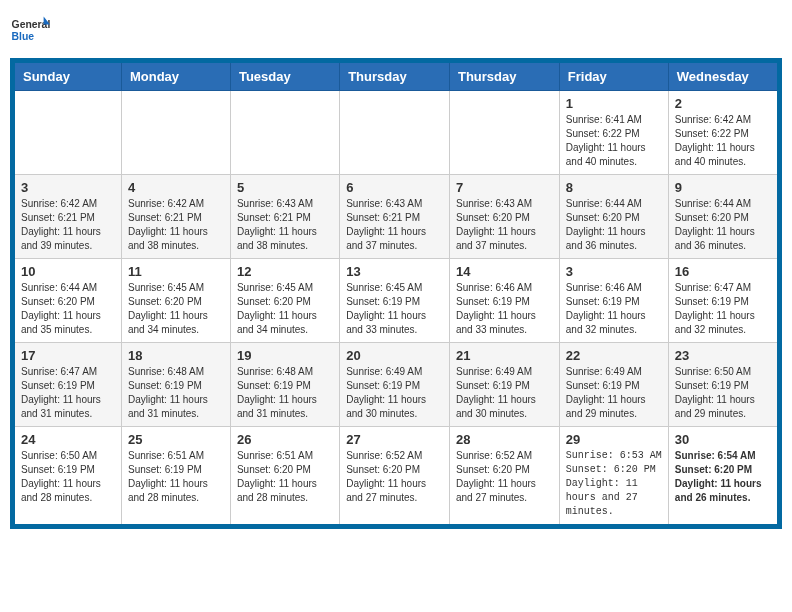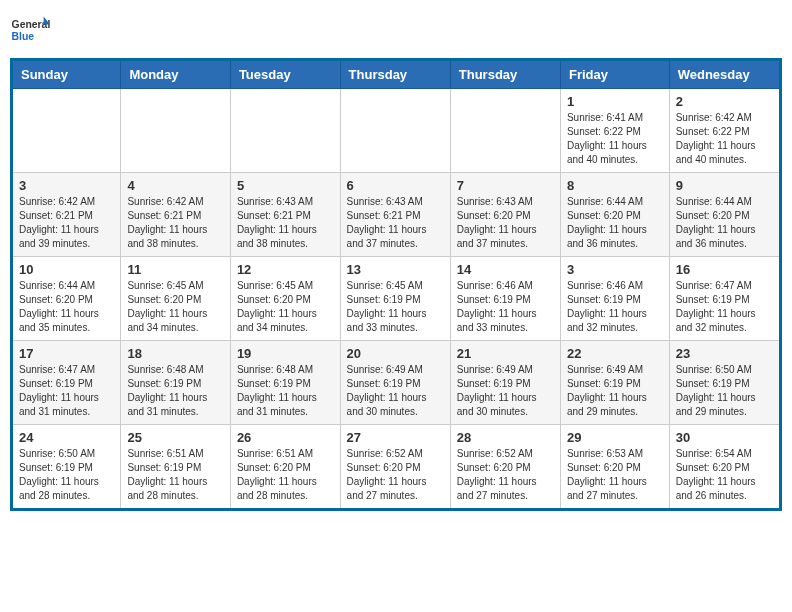--- a/index.html
+++ b/index.html
@@ -33,21 +33,21 @@
       font-weight: normal;
       color: #222;
     }
     .location-title {
       font-size: 16px;
       color: #444;
     }
     .calendar {
       width: 100%;
       border-collapse: collapse;
-      border: 3px solid #0369a1;
+      border: 5px solid #0369a1;
     }
     .calendar thead th {
       background-color: #2a6db5;
       color: #fff;
       font-size: 13px;
       font-weight: bold;
       padding: 6px 8px;
       text-align: left;
       border: 1px solid #1a5a99;
     }
@@ -286,25 +286,25 @@
 Daylight: 11 hours and 27 minutes.</div>
         </td>
         <td>
           <span class="day-num">28</span>
           <div class="day-info" style="white-space: pre-line;">Sunrise: 6:52 AM
 Sunset: 6:20 PM
 Daylight: 11 hours and 27 minutes.</div>
         </td>
         <td>
           <span class="day-num">29</span>
-          <div class="day-info" style="white-space: pre-line;">Sunrise: 6:53 AM
+          <div class="day-info" style="white-space: pre-line; font-family: Liberation Mono, monospace;">Sunrise: 6:53 AM
 Sunset: 6:20 PM
 Daylight: 11 hours and 27 minutes.</div>
         </td>
         <td>
           <span class="day-num">30</span>
-          <div class="day-info" style="white-space: pre-line;">Sunrise: 6:54 AM
+          <div class="day-info" style="white-space: pre-line; font-weight: bold;">Sunrise: 6:54 AM
 Sunset: 6:20 PM
 Daylight: 11 hours and 26 minutes.</div>
         </td>
       </tr>
     </tbody>
 </table>
 
 </body></html>

